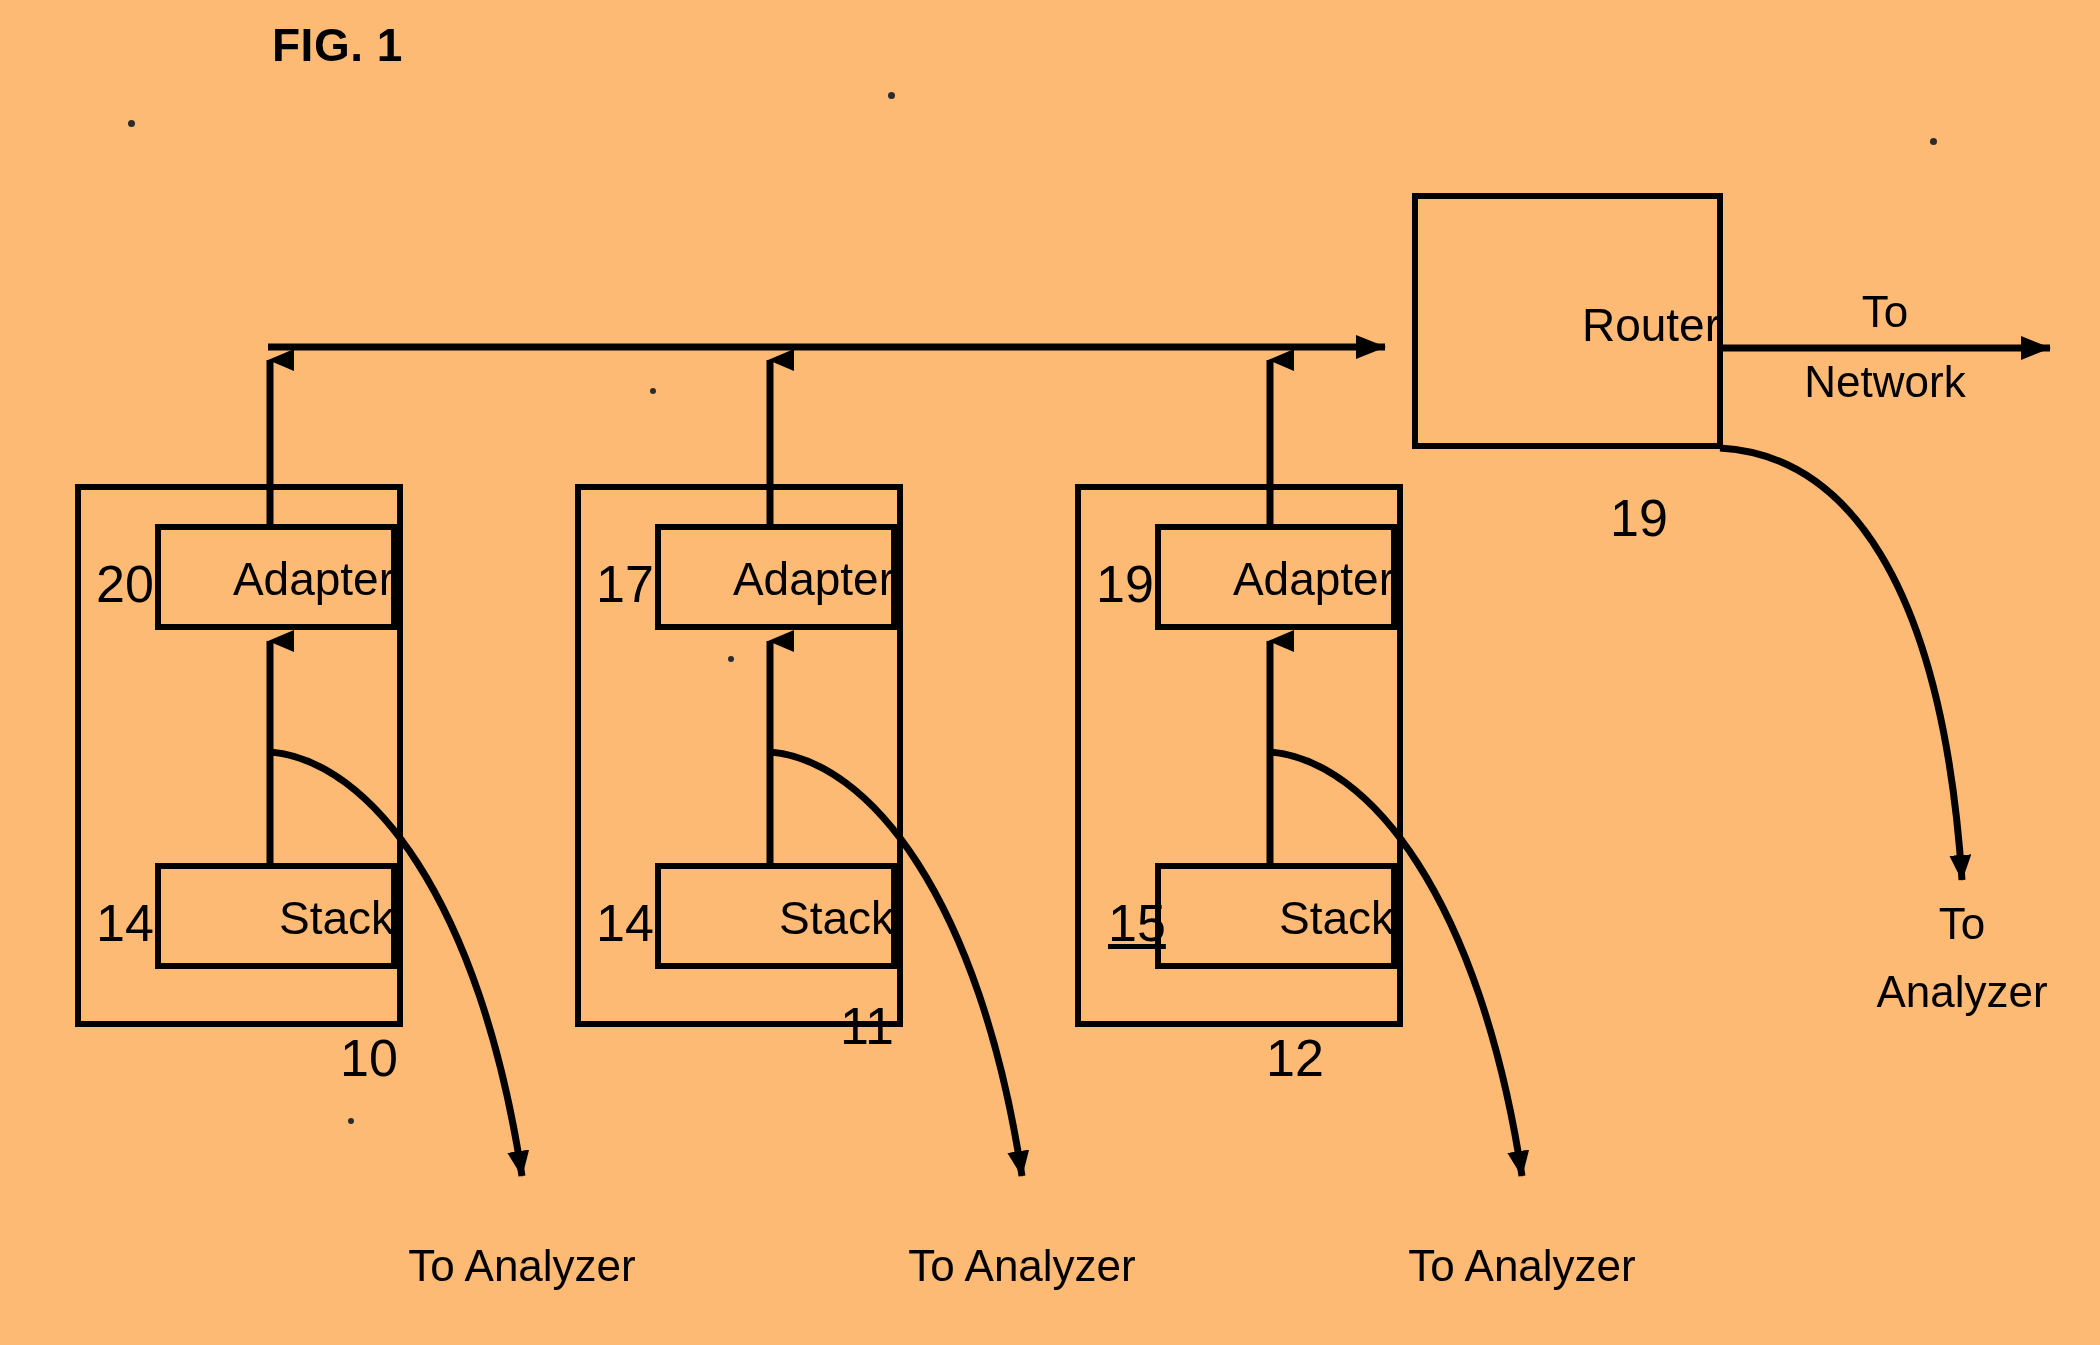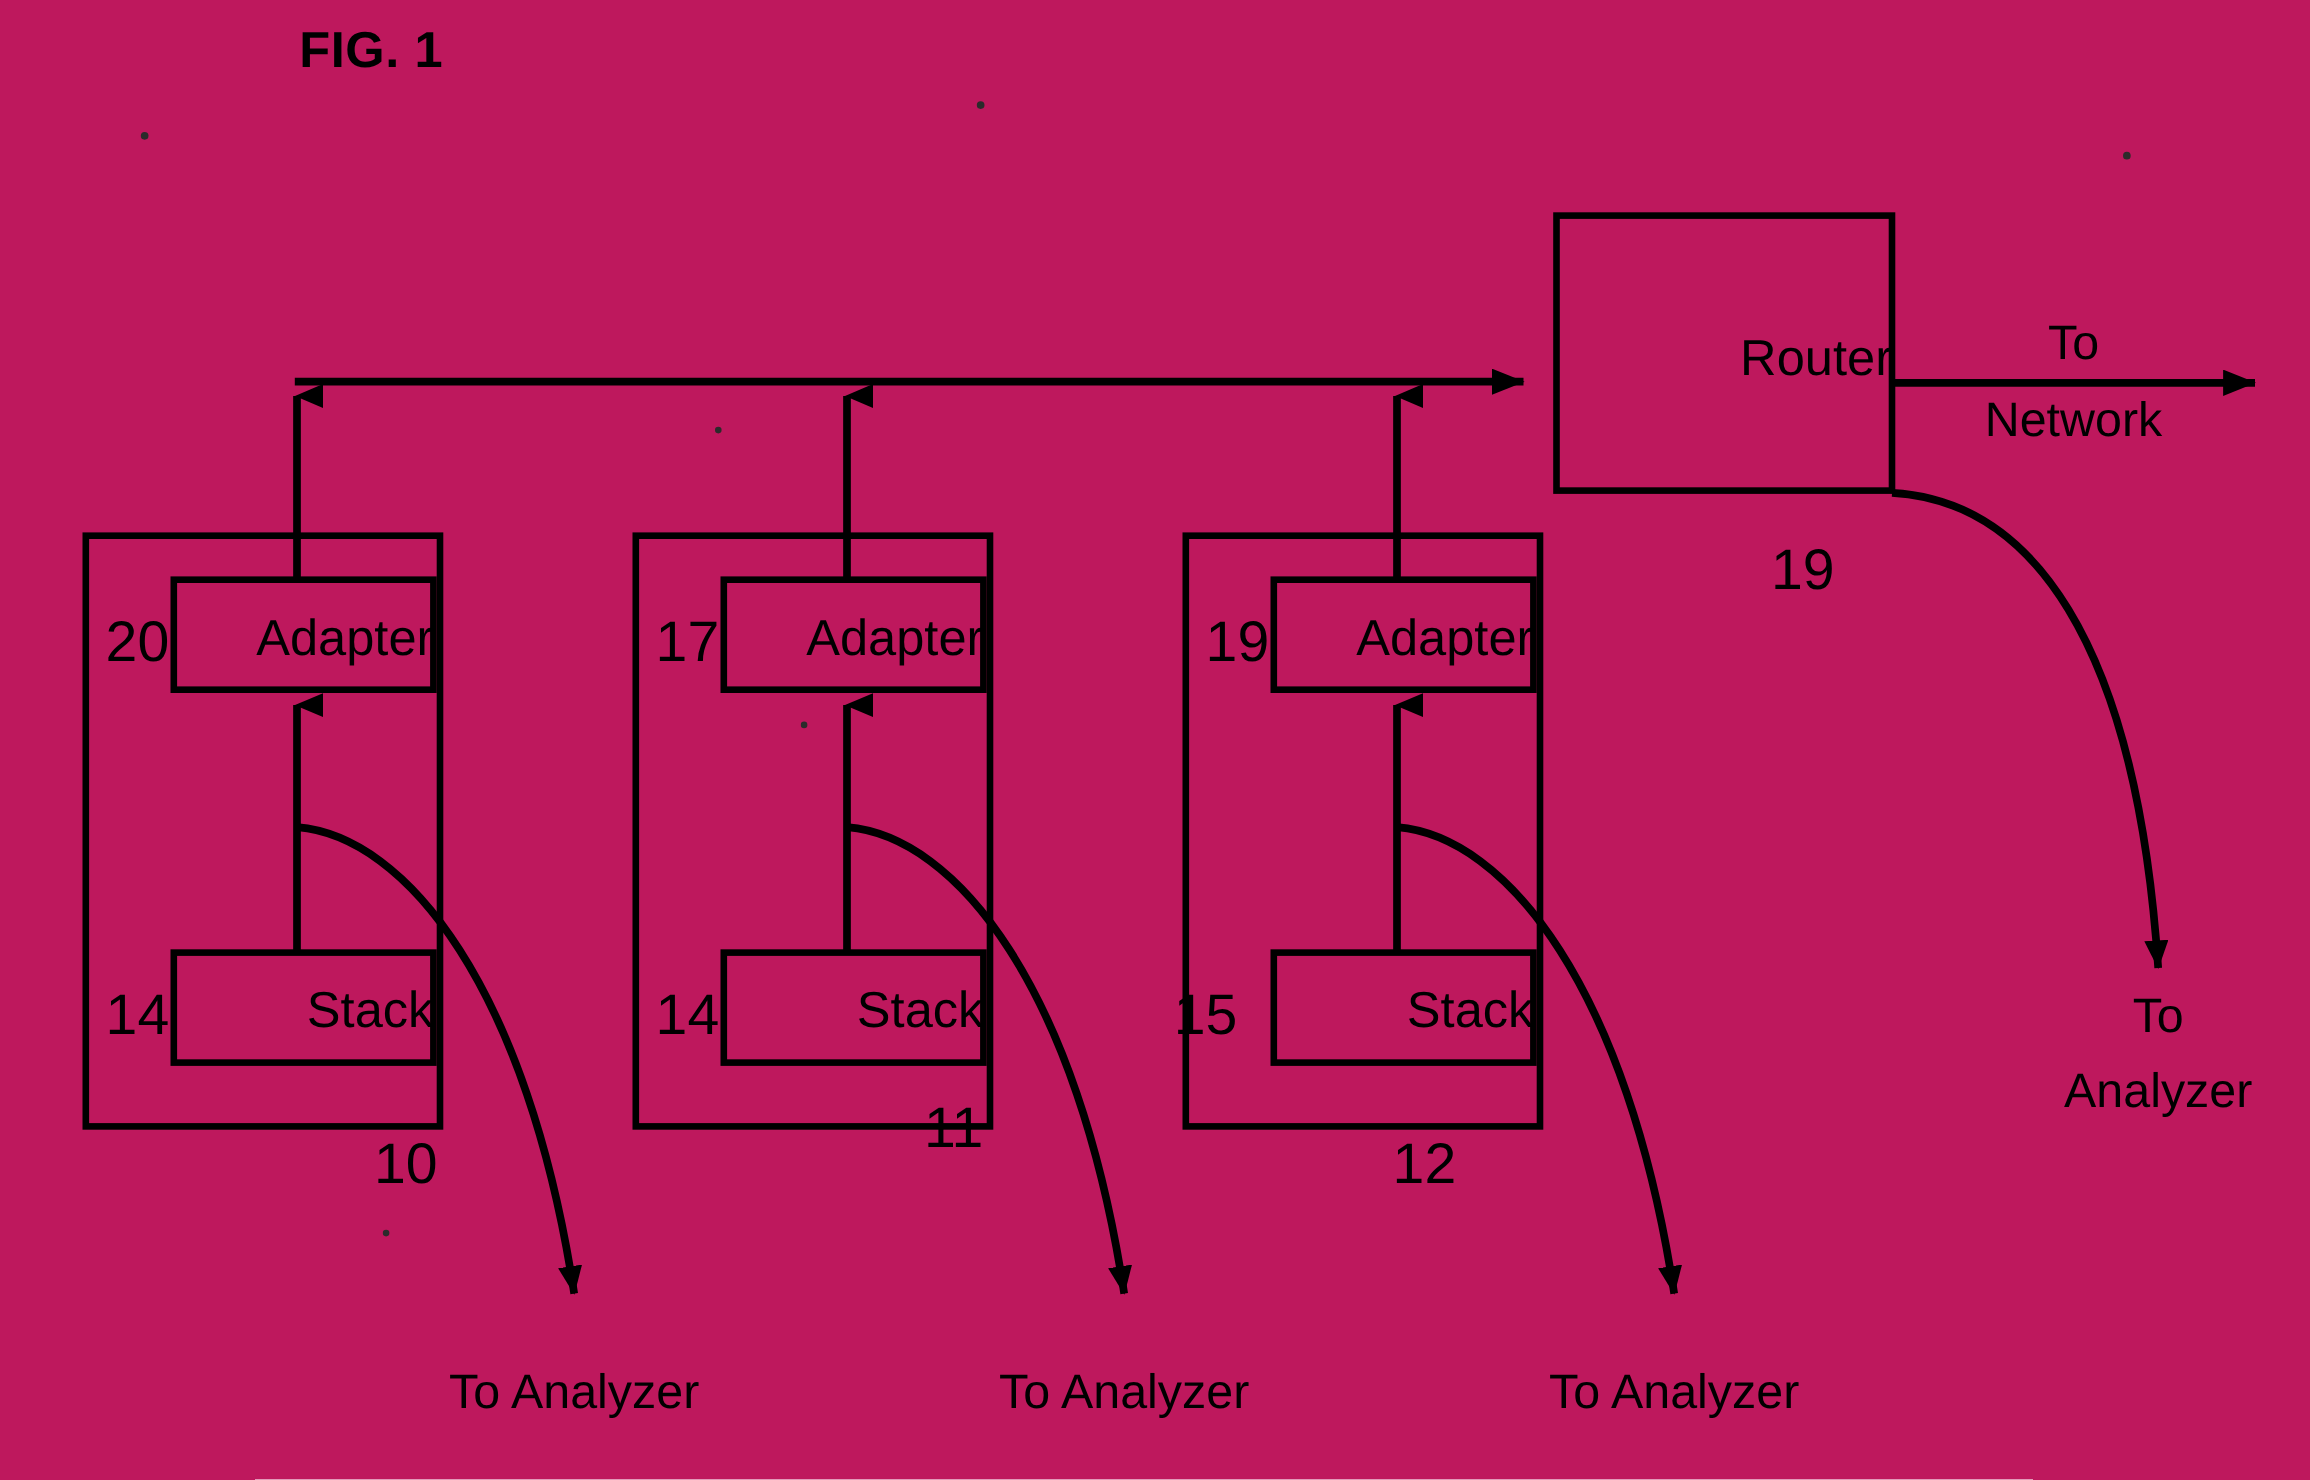--- a/index.html
+++ b/index.html
@@ -8,21 +8,21 @@
     background: #ffffff;
   }
   body {
     font-family: "Liberation Sans", sans-serif;
     color: #000000;
   }
   #canvas {
     position: relative;
     width: 2100px;
     height: 1345px;
-    background: #be185d;
+    background: #fdba74;
     overflow: hidden;
   }
   #figure-svg {
     position: absolute;
     left: 0;
     top: 0;
     width: 2100px;
     height: 1345px;
   }
   .fig-title {
@@ -122,21 +122,21 @@
 
   <div class="ref-num" style="left:596px; top:554px;">17</div>
   <div class="box-label" style="left:658px; top:552px; width:236px;">Adapter</div>
   <div class="ref-num" style="left:596px; top:893px;">14</div>
   <div class="box-label" style="left:658px; top:891px; width:236px;">Stack</div>
   <div class="ref-num" style="left:840px; top:996px;">11</div>
   <div class="flow-label" style="left:872px; top:1242px; width:300px;">To Analyzer</div>
 
   <div class="ref-num" style="left:1096px; top:554px;">19</div>
   <div class="box-label" style="left:1158px; top:552px; width:236px;">Adapter</div>
-  <div class="ref-num" style="left:1067px; top:893px;">15</div>
+  <div class="ref-num" style="left:1108px; top:893px;text-decoration:underline;">15</div>
   <div class="box-label" style="left:1158px; top:891px; width:236px;">Stack</div>
   <div class="ref-num" style="left:1266px; top:1028px;">12</div>
   <div class="flow-label" style="left:1372px; top:1242px; width:300px;">To Analyzer</div>
 
   <div class="box-label" style="left:1415px; top:298px; width:305px;">Router</div>
   <div class="ref-num" style="left:1610px; top:488px;">19</div>
 
   <div class="flow-label" style="left:1745px; top:288px; width:280px;">To</div>
   <div class="flow-label" style="left:1745px; top:358px; width:280px;">Network</div>
 

